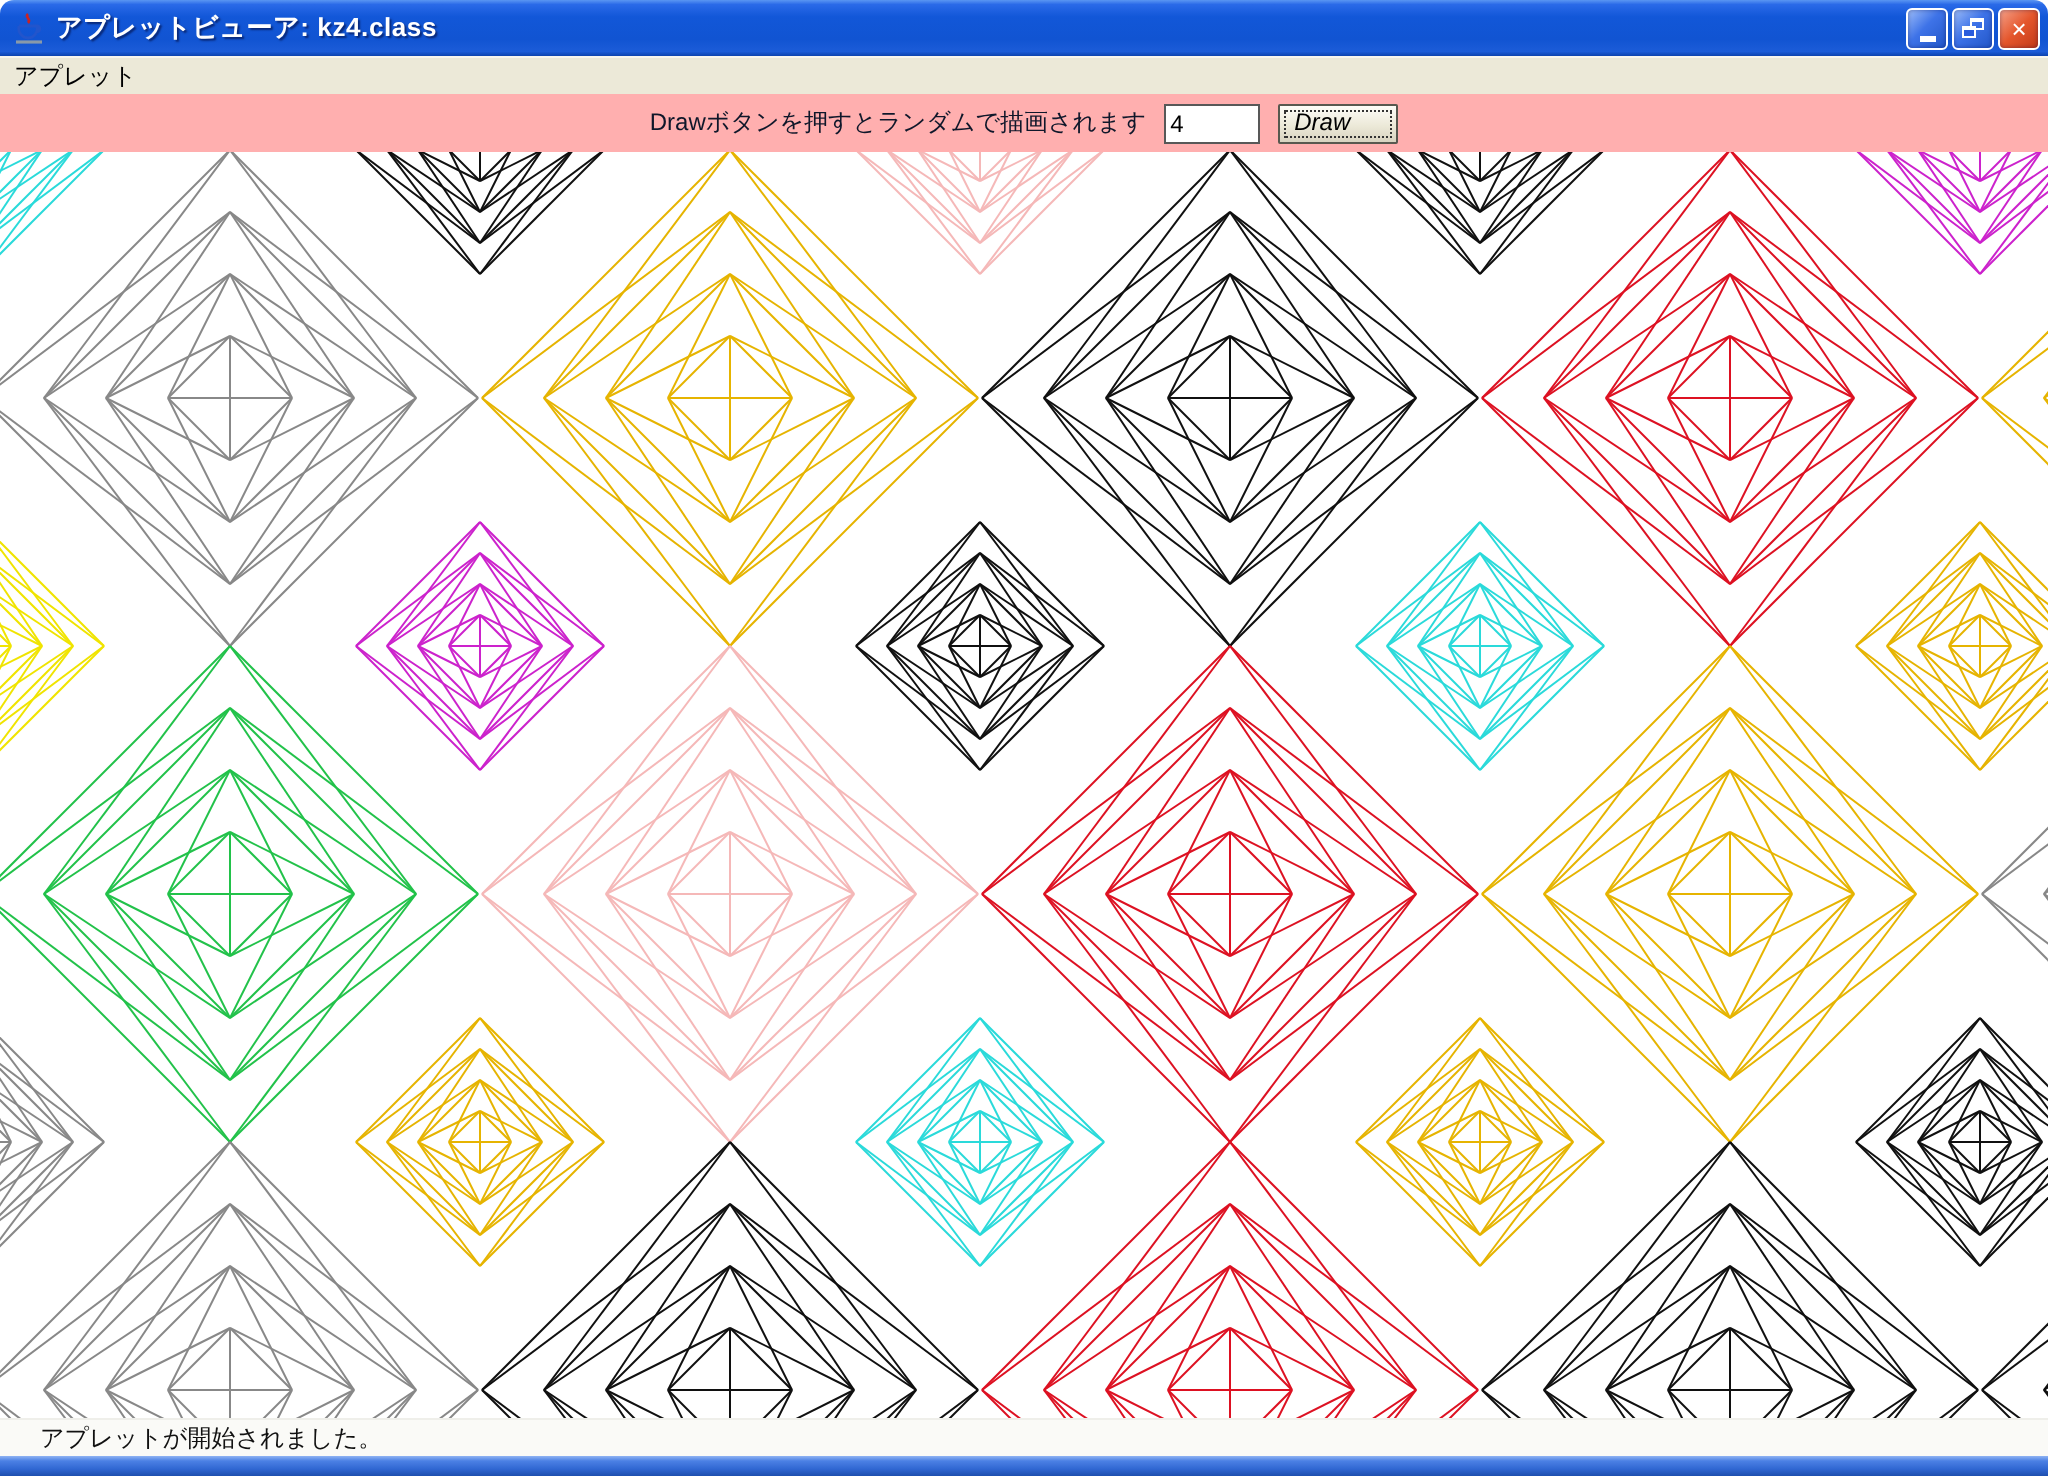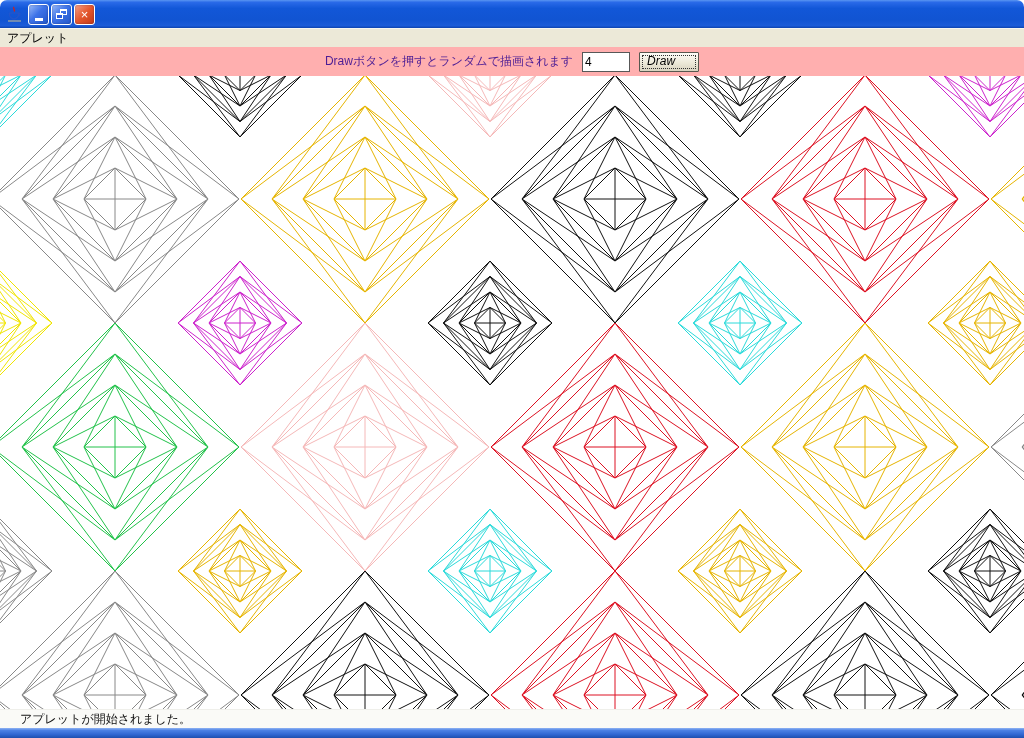--- a/index.html
+++ b/index.html
@@ -36,21 +36,21 @@
   
   .menubar{
     height:19px;flex:0 0 19px;background:#ece9d8;display:flex;align-items:center;
     border-top:1px solid #f8f6ee;
   }
   .menu-item{font-size:12px;color:#000;padding:1px 7px;cursor:default;}
   
   .toolbar{
     height:29px;flex:0 0 29px;display:flex;align-items:center;justify-content:center;gap:9px;
   }
-  .tb-label{font-size:12px;color:#4c1d95;white-space:nowrap;}
+  .tb-label{font-size:12px;color:#0f172a;white-space:nowrap;}
   .tb-input{
     width:48px;height:20px;border:1px solid #585858;background:#fff;
     font-family:"Liberation Sans",sans-serif;font-size:12px;padding:0 2px;outline:none;
   }
   .tb-button{
     height:20px;padding:1px 23px 2px 7px;font-family:"Liberation Sans",sans-serif;font-size:12px;color:#000;
     background:linear-gradient(180deg,#fdfcf8 0%,#ece9d8 55%,#d8d3c0 100%);
     border:1px solid #58584f;border-radius:1px;cursor:pointer;
     outline:1px dotted #333;outline-offset:-4px;font-style:italic;
   }
@@ -72,20 +72,21 @@
 <body>
 
 <div class="window">
 
   <div class="titlebar">
     <svg class="title-icon" viewBox="0 0 17 17">
       <path d="M8 1 C 6 2.5, 10 3.5, 8 5.5" fill="none" stroke="#cc2222" stroke-width="1.3"></path>
       <path d="M3.5 7 h9 c2 0 2 3 -0.5 3 M3.5 7 c-0.8 3.5, 2 6, 4.5 6 c2.5 0, 5.3 -2.5, 4.5 -6" fill="none" stroke="#2255cc" stroke-width="1.4"></path>
       <path d="M2 15 h13" stroke="#8899aa" stroke-width="1.6"></path>
     </svg>
+    <span class="title-text">アプレットビューア: kz4.class</span>
     <span class="winbtns">
       <button class="winbtn blue" title="Minimize">
           <span class="minglyph"></span>
         </button>
       <button class="winbtn blue" title="Restore">
           <span class="restoreglyph">
             <span class="r1"></span>
             <span class="r2"></span>
           </span>
         </button>

